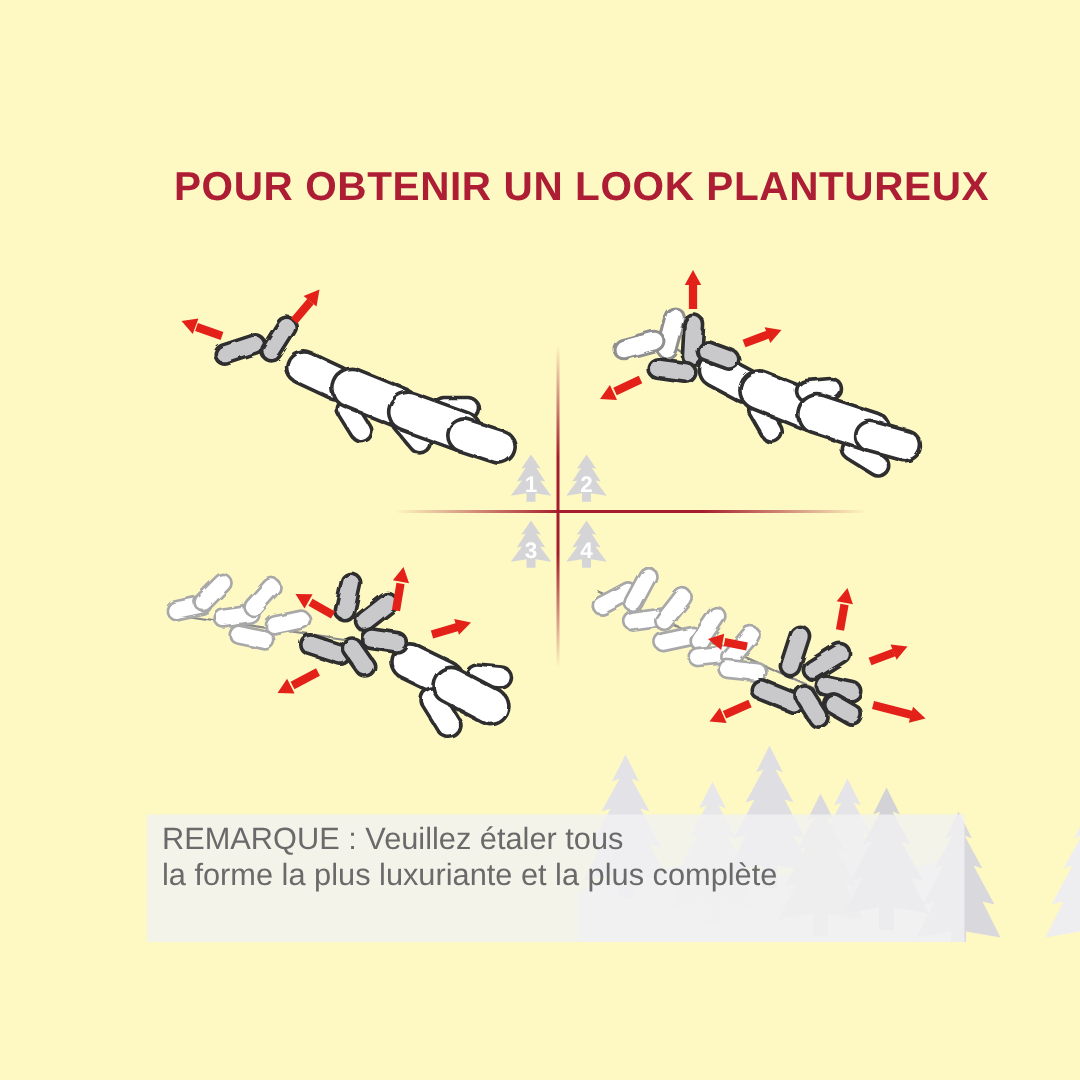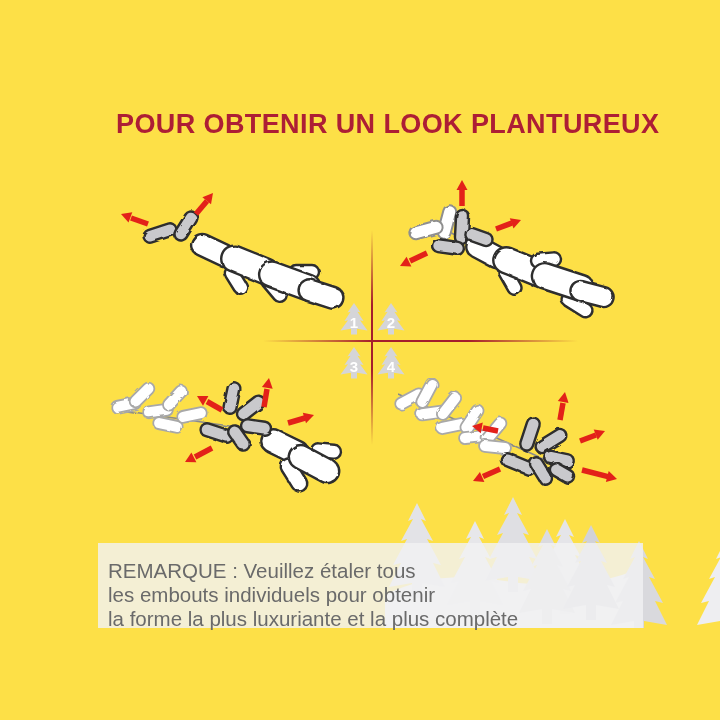--- a/index.html
+++ b/index.html
@@ -1,16 +1,16 @@
 <!DOCTYPE html>
 <html style="--c-title: #ad1e35; --c-subtitle: #6b6b6b; --c-divider: #a51d2c; --c-arrow: #e32119; --c-badge: #d5d5d8; --c-note: #6a6a6a; --c-note-box: #f2f1f3;"><head>
 <meta charset="utf-8">
 <style>
   html,body{margin:0;padding:0;background:#fff;}
-  .canvas{position:relative;width:720px;height:720px;background:#fde047;overflow:hidden;
+  .canvas{position:relative;width:720px;height:720px;background:#fef9c3;overflow:hidden;
           font-family:"Liberation Sans",sans-serif;}
   .title{position:absolute;left:116px;top:109px;font-size:27px;font-weight:700;
          letter-spacing:.4px;color:var(--c-title,#ad1e35);white-space:nowrap;}
   .subtitle{position:absolute;left:117px;top:148px;font-size:21px;font-weight:400;
          color:var(--c-subtitle,#6b6b6b);white-space:nowrap;}
   .divider-h{position:absolute;left:263px;top:340px;width:315px;height:2px;
          background:linear-gradient(to right,rgba(165,29,44,0),var(--c-divider,#a51d2c) 35%,var(--c-divider,#a51d2c) 65%,rgba(165,29,44,0));}
   .divider-v{position:absolute;left:371px;top:230px;width:2px;height:215px;
          background:linear-gradient(to bottom,rgba(165,29,44,0),var(--c-divider,#a51d2c) 35%,var(--c-divider,#a51d2c) 65%,rgba(165,29,44,0));}
   .badge{position:absolute;width:30px;height:37px;}
@@ -20,21 +20,21 @@
   .tw{fill:#ffffff;stroke:#8f8f8f;stroke-width:2;}
   .tf{fill:#ffffff;stroke:#a8a8a8;stroke-width:1.8;}
   .fl{fill:#ffffff;stroke:#2d2d2d;stroke-width:2.4;stroke-linejoin:round;}
   .st{stroke:#8a8a8a;stroke-width:1.5;fill:none;}
   .arrow line{stroke:var(--c-arrow,#e32119);stroke-width:5.5;}
   .arrow polygon{fill:var(--c-arrow,#e32119);}
   .forest{position:absolute;left:385px;top:495px;}
   .note-box{position:absolute;left:98px;top:543px;width:545px;height:85px;
          background:rgba(242,241,243,0.82);}
   .note-text{position:absolute;left:10px;top:5px;font-size:20.5px;line-height:24px;
-         color:var(--c-note,#6a6a6a);white-space:nowrap;margin-top:11px;}
+         color:var(--c-note,#6a6a6a);white-space:nowrap;}
 </style>
 </head>
 <body>
 
 <div class="canvas">
 
   <svg width="0" height="0" style="position:absolute" aria-hidden="true">
     <defs>
       <filter id="rough" x="-20%" y="-20%" width="140%" height="140%">
         <feTurbulence type="fractalNoise" baseFrequency="0.09" numOctaves="2" seed="7" result="n"></feTurbulence>
@@ -224,18 +224,17 @@
     <use href="#forest-pine" x="150" y="22" width="36" height="54" fill="#e5e5e9"></use>
     <use href="#forest-pine" x="132" y="32" width="44" height="62" fill="#dbdbdf"></use>
     <use href="#forest-pine" x="176" y="28" width="48" height="94" fill="#d2d2d7"></use>
     <use href="#forest-pine" x="224" y="44" width="34" height="62" fill="#d9d9dd"></use>
     <use href="#forest-pine" x="310" y="44" width="34" height="60" fill="#eeeef1"></use>
   </svg>
 
   <div class="note-box">
     <div class="note-text">
       <div>REMARQUE : Veuillez étaler tous</div>
-      <div>les embouts individuels pour obtenir</div>
       <div>la forme la plus luxuriante et la plus complète</div>
     </div>
   </div>
 
 </div>
 
 </body></html>

